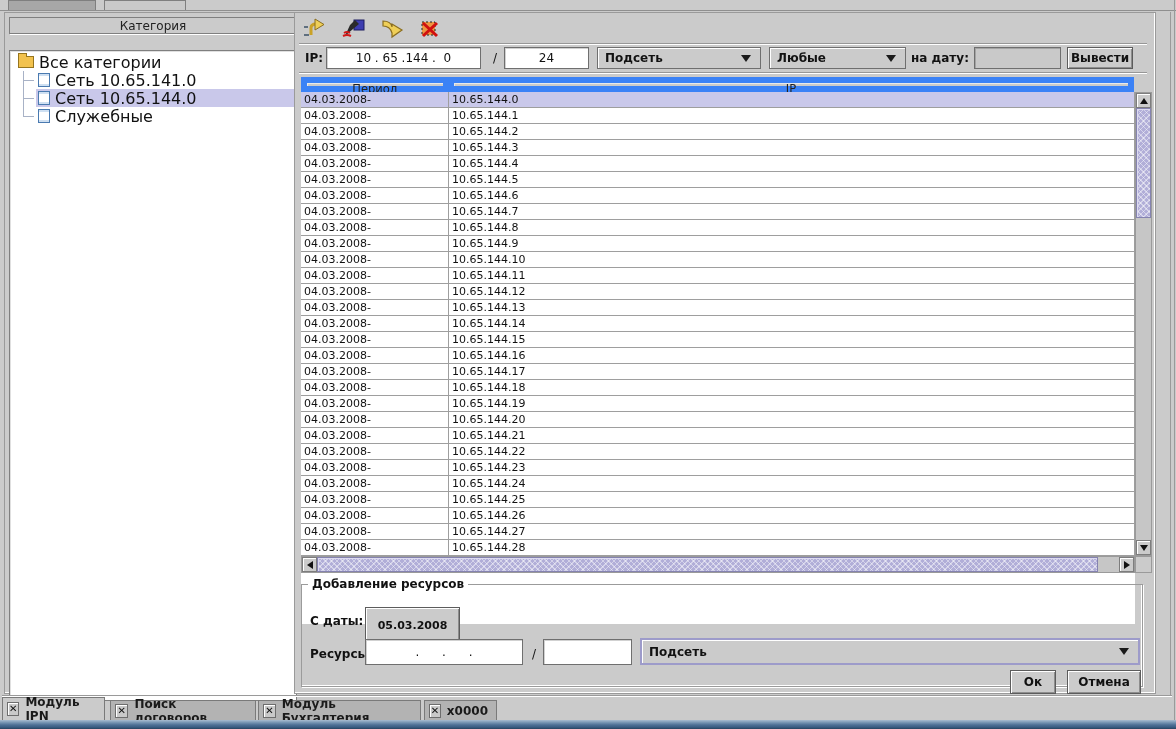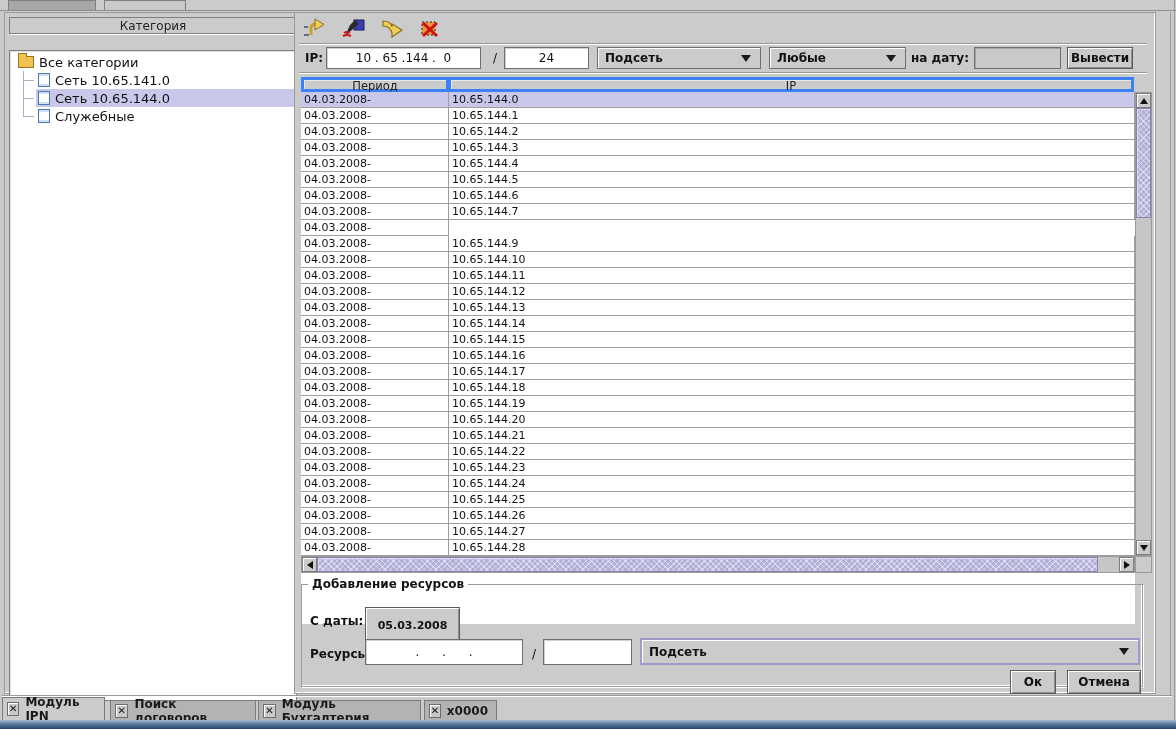--- a/index.html
+++ b/index.html
@@ -24,21 +24,21 @@
                 border-left:5px solid transparent; border-right:5px solid transparent; border-top:7px solid #1a1a1a; }
   .lbl { font-weight:bold; font-size:12px; color:#111; }
 
   
   .left-panel { position:absolute; left:4px; top:12px; width:298px; height:682px;
                 border:1px solid #9a9a9a; background:#cbcbcb; box-shadow:inset -1px -1px 0 #fff; padding:4px; }
   .cat-header { height:17px; border:1px solid #7f7f7f; box-shadow:1px 1px 0 #fff; background:#cbcbcb;
                 text-align:center; font-size:12px; line-height:16px; color:#222; margin-bottom:16px; }
   .tree-area { background:#fff; border:1px solid #7f7f7f; box-shadow:inset 1px 1px 0 rgba(0,0,0,0.12);
                height:651px; overflow:hidden; padding-top:2px; }
-  .tree-item { height:18px; display:flex; align-items:center; font-size:13px; cursor:default; }
+  .tree-item { height:18px; display:flex; align-items:center; font-size:16px; cursor:default; }
   .tree-item .pad0 { width:6px; }
   .conn { position:relative; width:26px; height:18px; flex:0 0 26px; }
   .conn::before { content:""; position:absolute; left:13px; top:0; bottom:0; border-left:1px solid #a8b2c6; }
   .conn.last::before { bottom:9px; }
   .conn::after { content:""; position:absolute; left:13px; top:9px; width:11px; border-top:1px solid #a8b2c6; }
   .ti-content { flex:1; display:flex; align-items:center; height:18px; gap:5px; padding-left:2px; }
   .tree-item.selected .ti-content { background:#c9c8ea; }
   .icon-folder { width:16px; height:12px; background:#f2c24e; border:1px solid #96751e; position:relative; flex:0 0 16px; }
   .icon-folder::before { content:""; position:absolute; left:-1px; top:-4px; width:7px; height:3px;
                          background:#f2c24e; border:1px solid #96751e; border-bottom:none; }
@@ -52,21 +52,21 @@
   .tbtn { width:26px; height:24px; background:transparent; border:none; display:flex; align-items:center; justify-content:center; }
   .sep { position:absolute; left:4px; width:848px; height:2px; border-top:1px solid #979797; border-bottom:1px solid #fff; }
   .sep1 { top:30px; } .sep2 { top:59px; }
 
   .filter-row { position:absolute; left:0; top:33px; width:100%; height:24px; }
   .filter-row > * { position:absolute; }
 
   
   .table { position:absolute; left:6px; top:64px; width:851px; height:496px; background:#cbcbcb; }
   .thead { position:absolute; left:0; top:0; width:834px; height:15px; display:flex; }
-  .th { background:#cbcbcb; border:3px solid #3b82f6; box-shadow:inset 1px 1px 0 #e9e9e9;
+  .th { background:#cbcbcb; border:6px solid #3b82f6; box-shadow:inset 1px 1px 0 #e9e9e9;
         font-size:11.5px; text-align:center; line-height:13px; color:#222; }
   .th-period { width:148px; } .th-ip { width:686px; margin-left:-1px; }
   .tbody { position:absolute; left:0; top:15px; width:834px; height:532px; background:#fff; overflow:hidden; }
   .trow { display:flex; height:16px; background:#fff; }
   .trow.selected { background:#c9c8ea; }
   .tcell { font-size:11px; line-height:15px; padding-left:3px; border-right:1px solid #9e9e9e; border-bottom:1px solid #9e9e9e; overflow:hidden; }
   .tc-period { width:148px; flex:0 0 148px; } .tc-ip { flex:1; }
 
   
   .vscroll { position:absolute; left:834px; top:15px; width:17px; height:464px; background:#c6c6c6; border:1px solid #9a9a9a; }
@@ -243,20 +243,21 @@
           <div class="trow">
             <div class="tcell tc-period">04.03.2008-</div>
             <div class="tcell tc-ip">10.65.144.6</div>
           </div>
           <div class="trow">
             <div class="tcell tc-period">04.03.2008-</div>
             <div class="tcell tc-ip">10.65.144.7</div>
           </div>
           <div class="trow">
             <div class="tcell tc-period">04.03.2008-</div>
+            <div class="tcell tc-ip">10.65.144.8</div>
           </div>
           <div class="trow">
             <div class="tcell tc-period">04.03.2008-</div>
             <div class="tcell tc-ip">10.65.144.9</div>
           </div>
           <div class="trow">
             <div class="tcell tc-period">04.03.2008-</div>
             <div class="tcell tc-ip">10.65.144.10</div>
           </div>
           <div class="trow">

